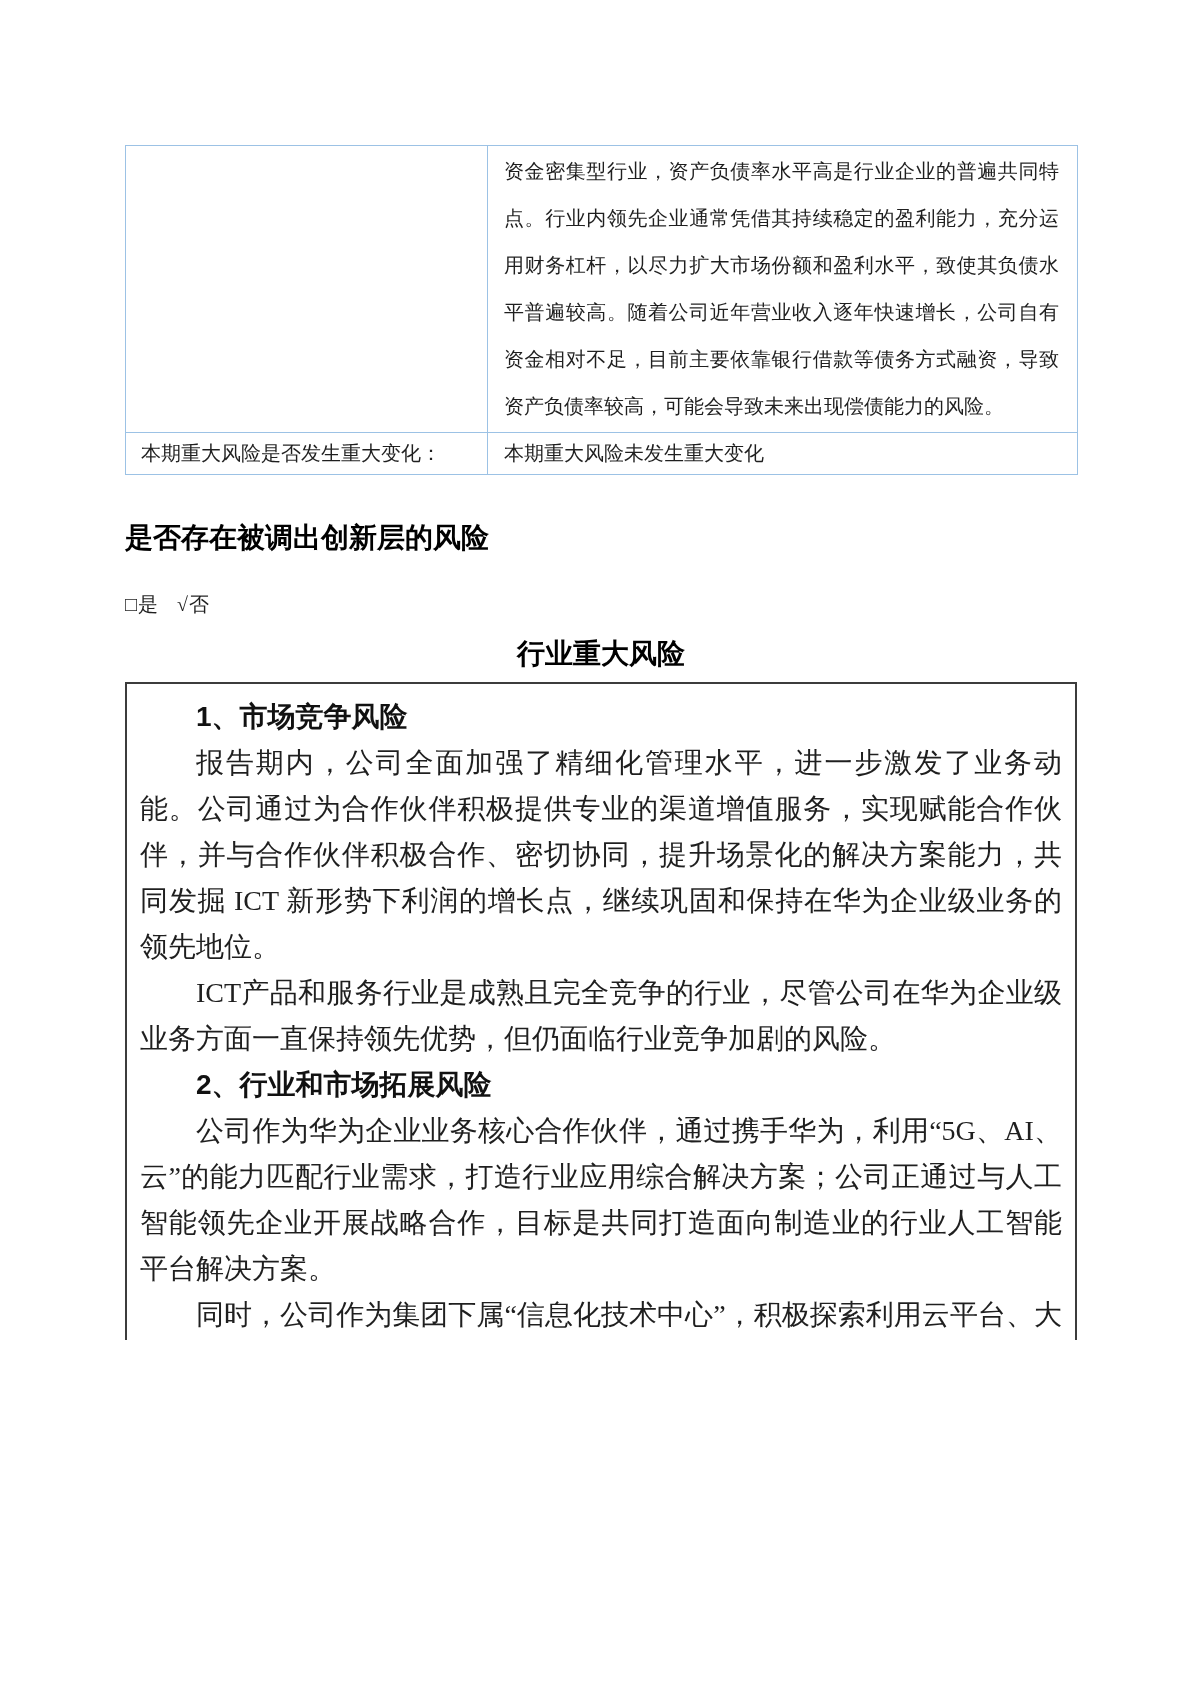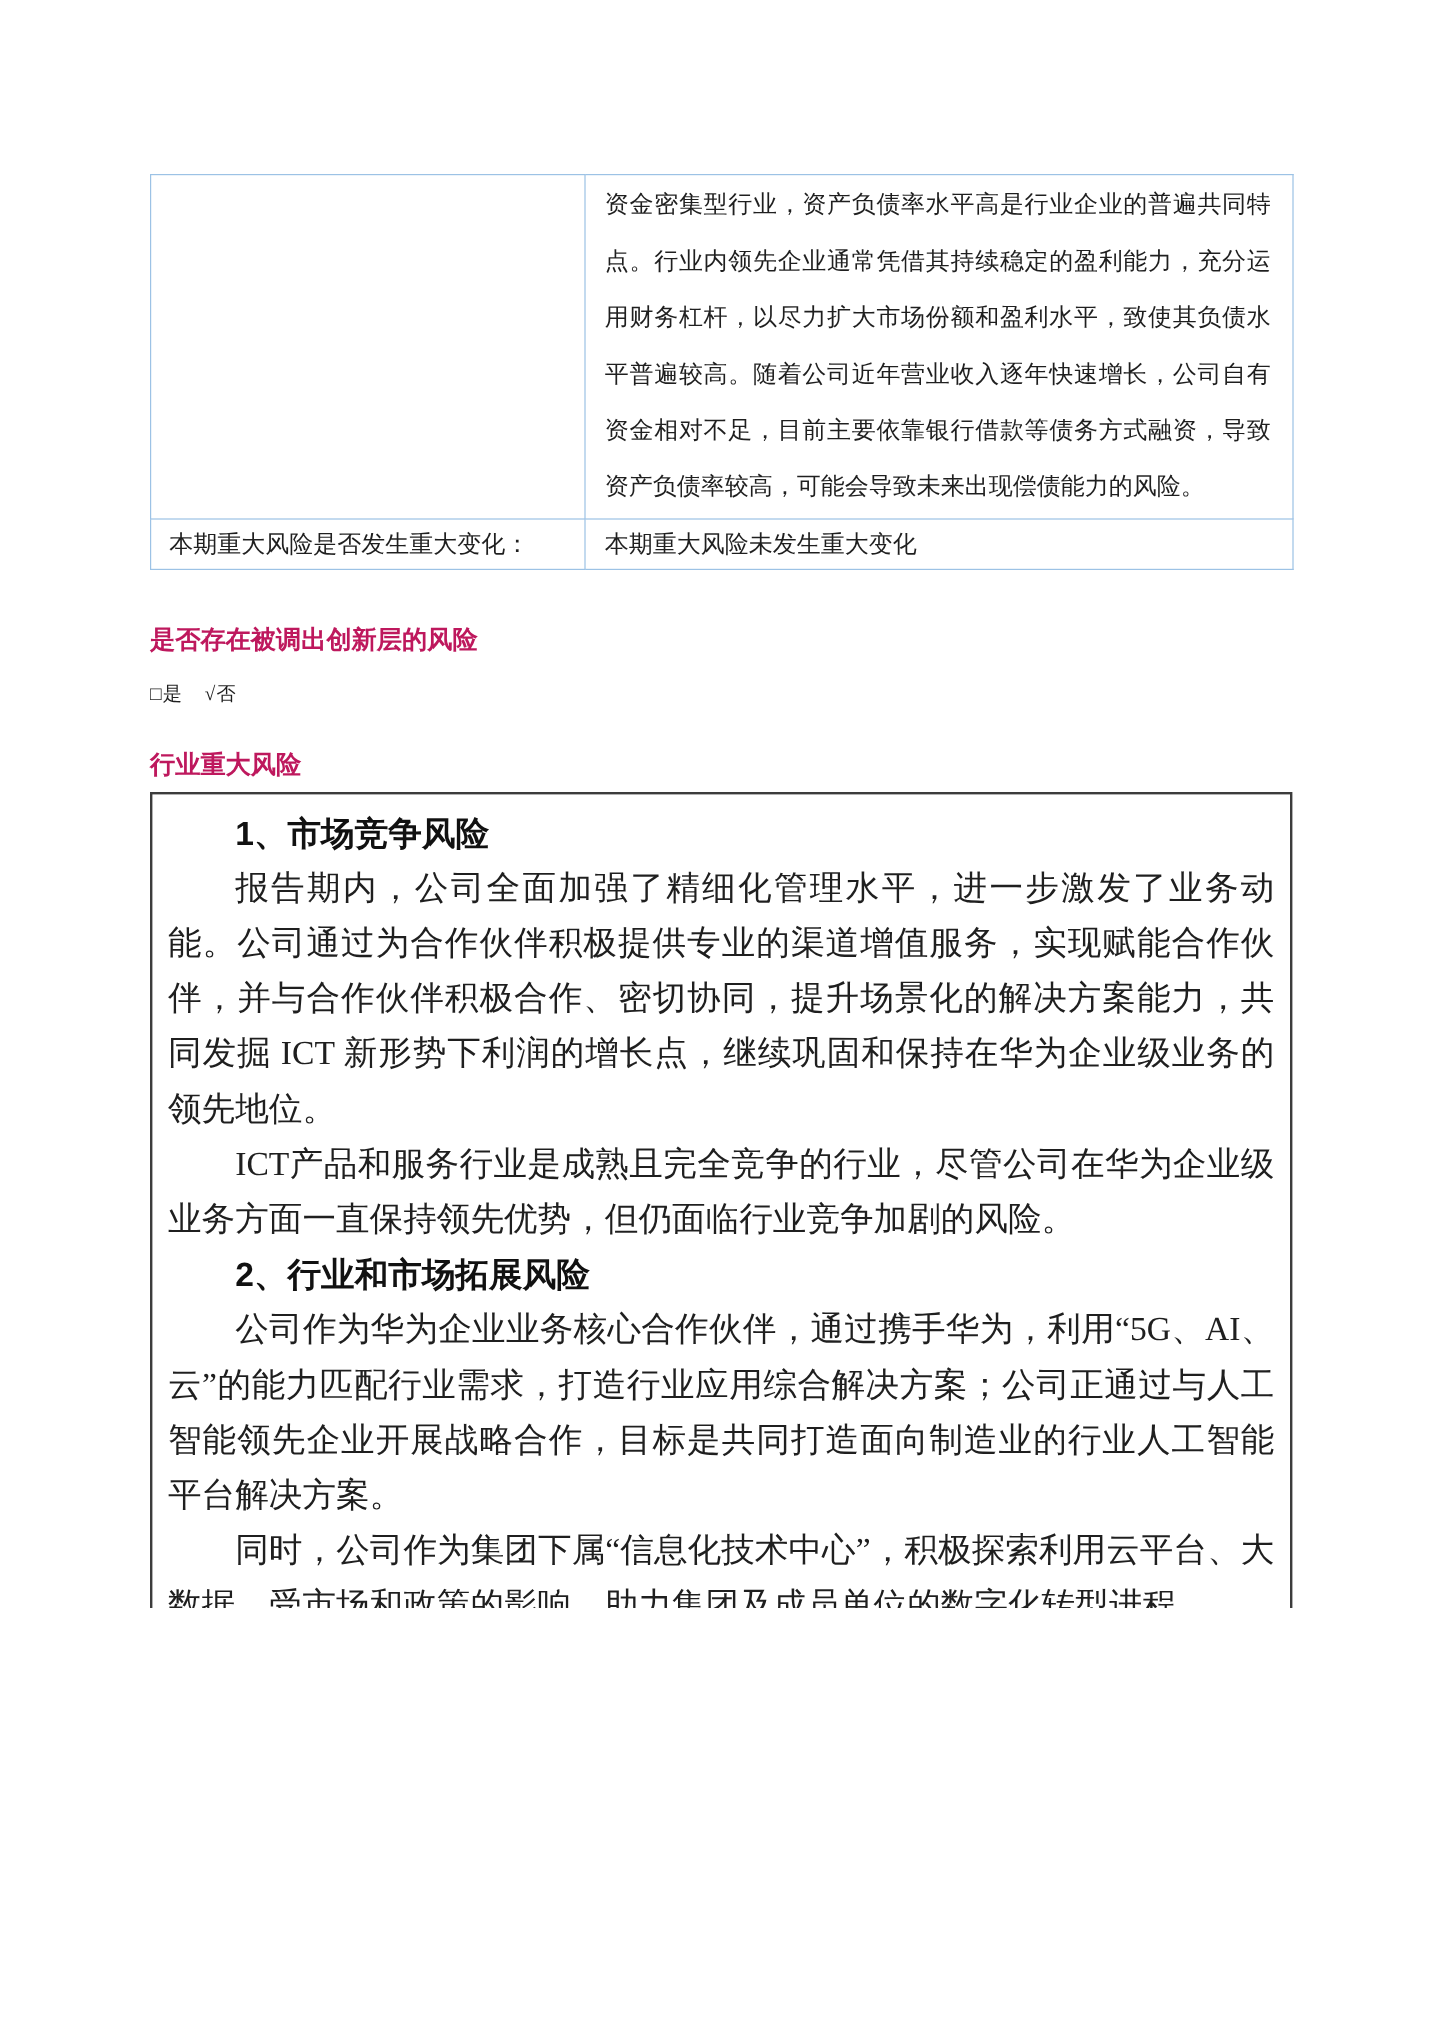--- a/index.html
+++ b/index.html
@@ -38,31 +38,31 @@
   .cell-paragraph {
     line-height:47px;
     text-align:justify;
     text-justify:inter-ideograph;
   }
   tr.row-change td { height:42px; }
   
   .h-bold {
     font-family:Liberation Sans, sans-serif;
     font-weight:bold;
-    font-size:21px;
-    color:#be185d;
+    font-size:28px;
+    color:#000000;
   }
   .innovation-heading { margin-top:44px; }
   .checkbox-line {
-    margin-top:21px;
-    font-size:16px;
+    margin-top:34px;
+    font-size:20px;
     letter-spacing:1px;
   }
   .checkbox-line .gap { display:inline-block; width:18px; }
-  .industry-heading { margin-top:34px; }
+  .industry-heading { margin-top:17px;text-align:center; }
   
   .risk-box {
     margin-top:9px;
     width:952px;
     border:2px solid #3c3c3c;
     padding:10px 13px 12px 13px;
     background:#ffffff;
   }
   .risk-box p {
     font-size:28px;

